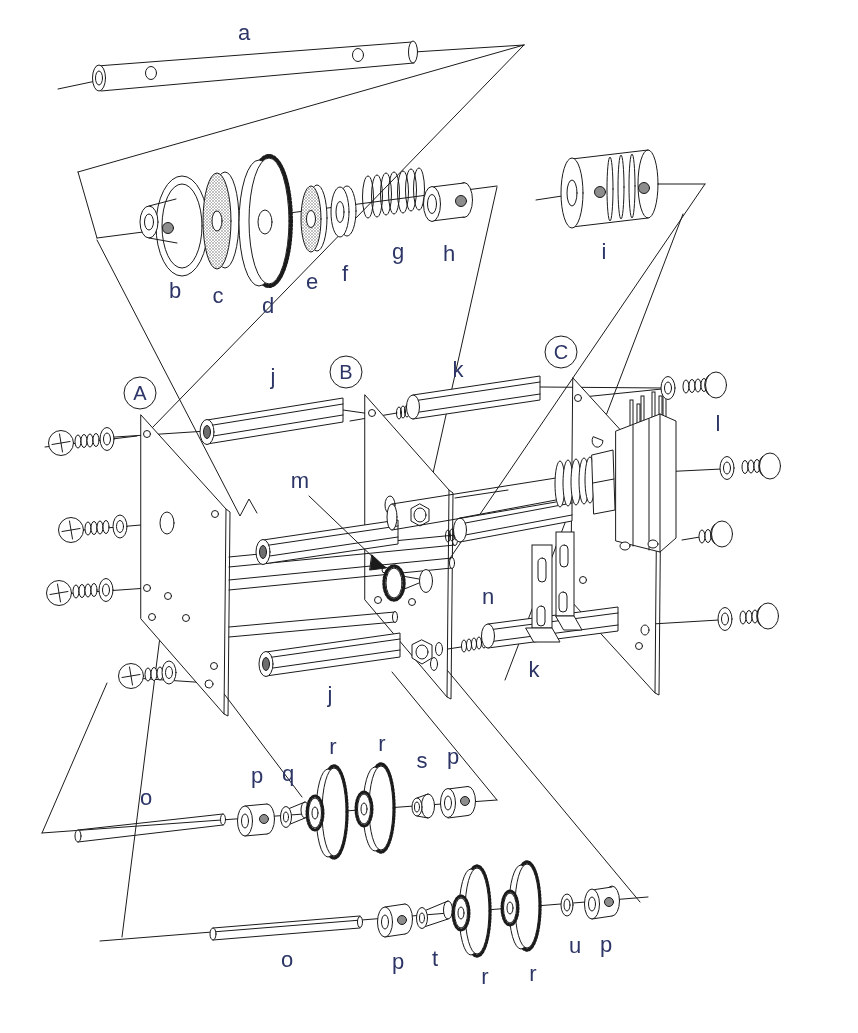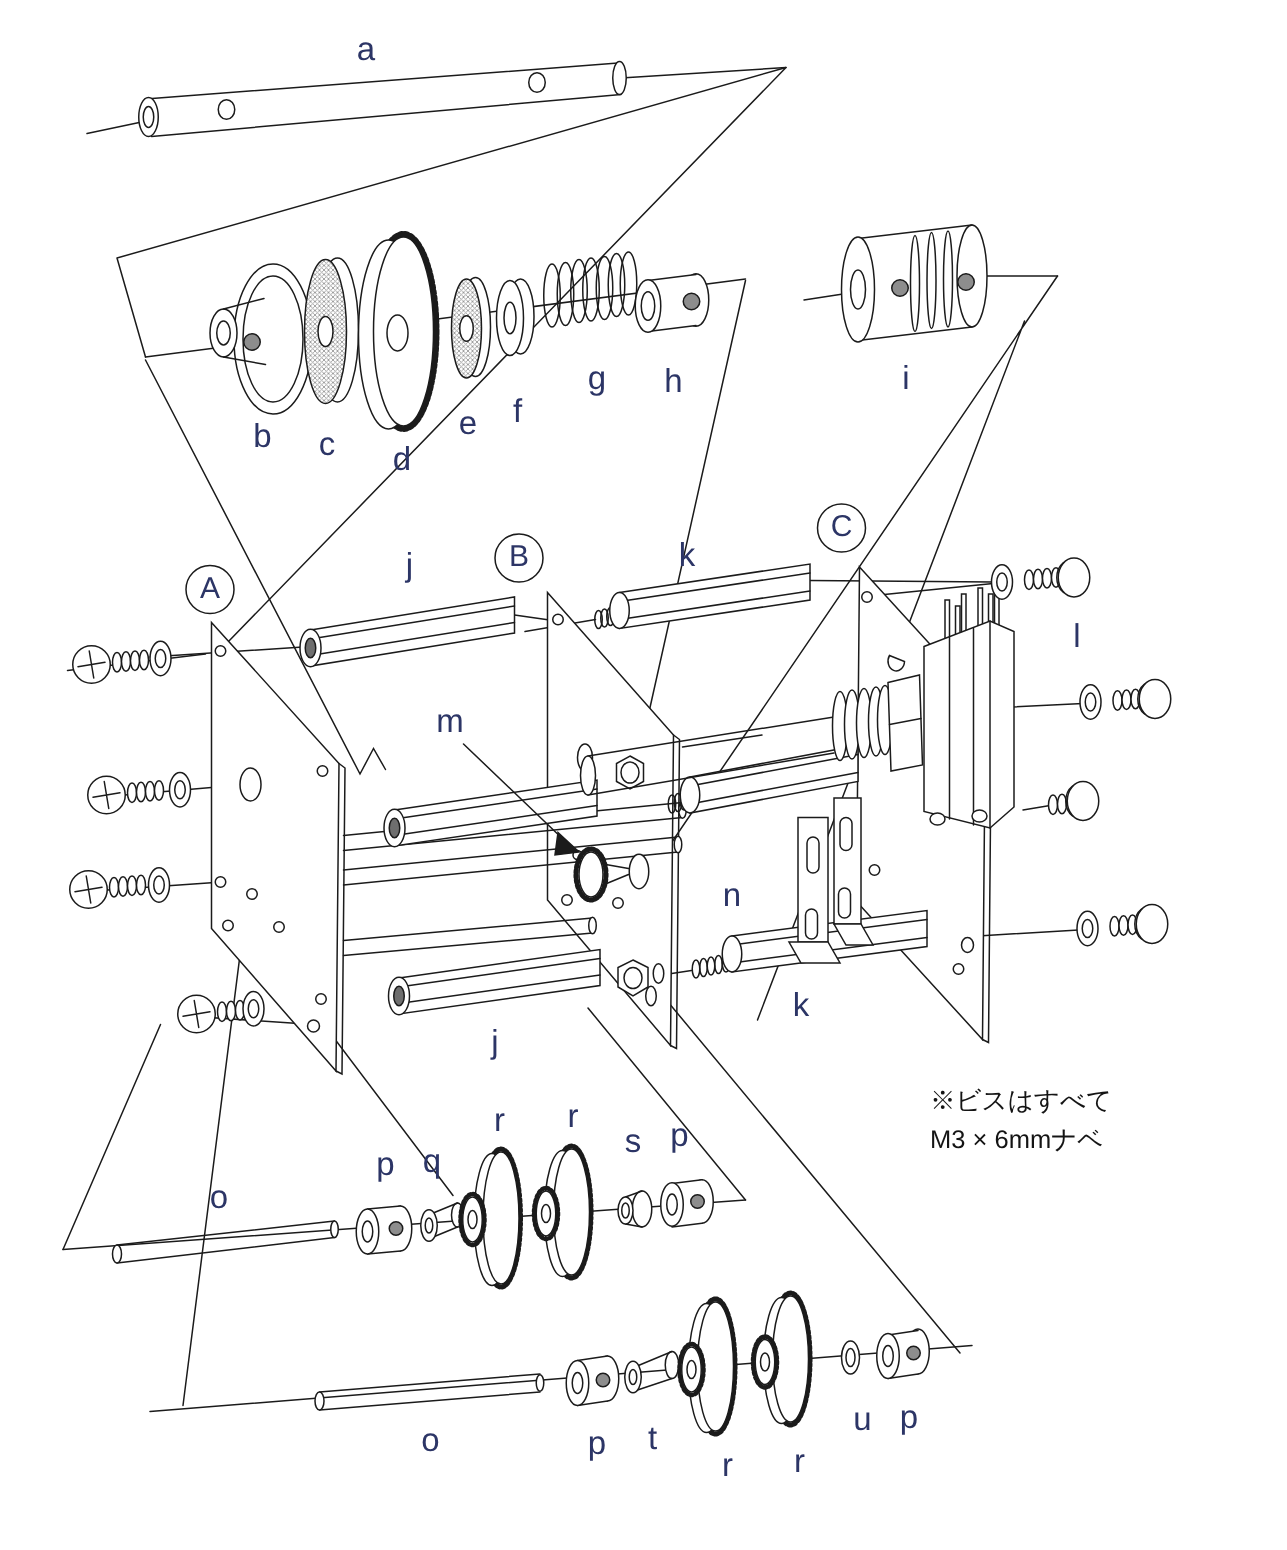--- a/index.html
+++ b/index.html
@@ -477,18 +477,14 @@
 <div class="callout" style="left:140px;top:393px">
       <span>A</span>
     </div>
 <div class="callout" style="left:346px;top:372px">
       <span>B</span>
     </div>
 <div class="callout" style="left:561px;top:352px">
       <span>C</span>
     </div>
 
-<div class="note">
-  <div>※ビスはすべて</div>
-  <div>M3 × 6mmナベ</div>
+
 </div>
 
-</div>
-
 </body></html>

